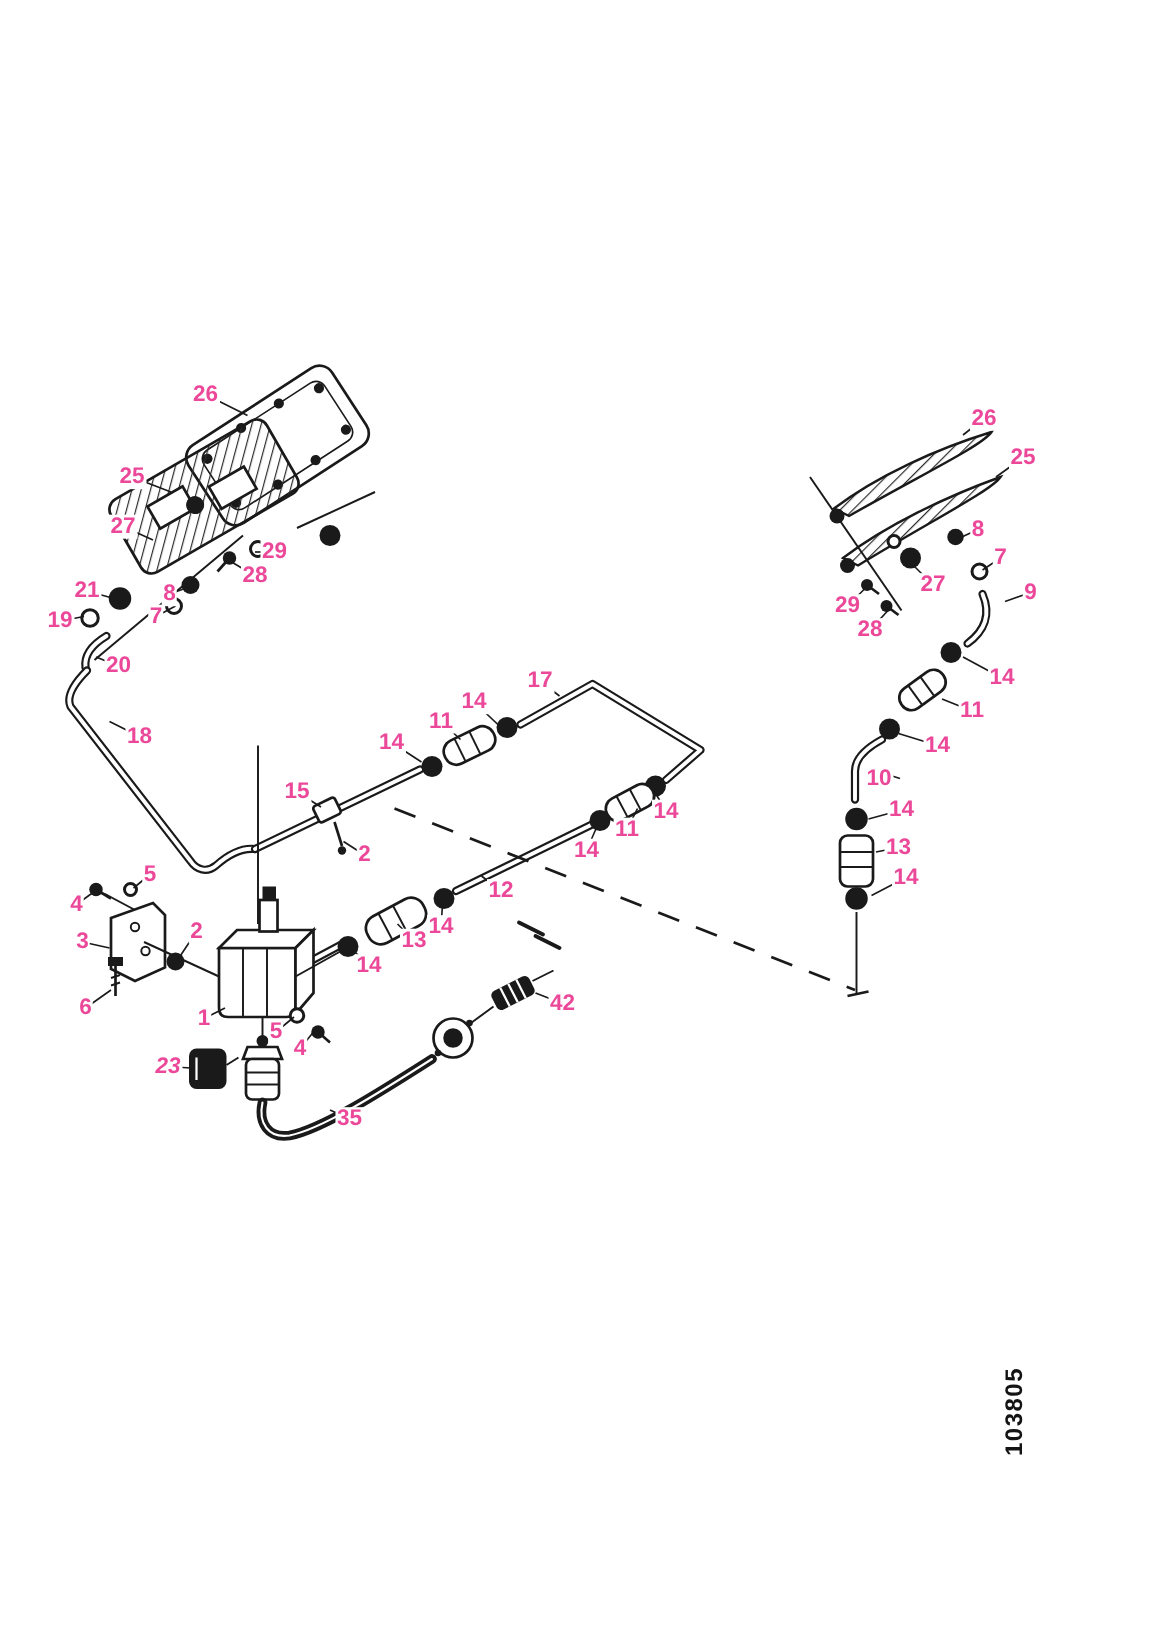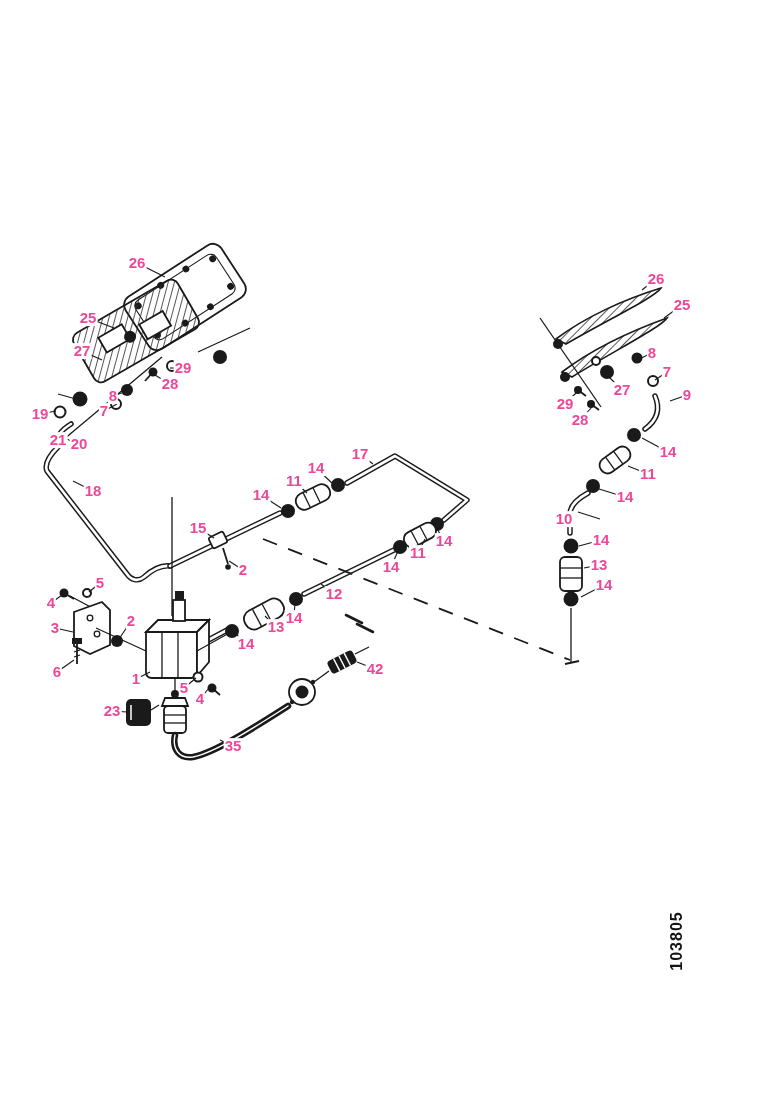--- a/index.html
+++ b/index.html
@@ -284,21 +284,21 @@
     </svg>
 
   <div id="callouts">
       <span class="callout" style="left: 137px; top: 263px;">26</span>
       <span class="callout" style="left: 88px; top: 318px;">25</span>
       <span class="callout" style="left: 82px; top: 351px;">27</span>
       <span class="callout" style="left: 183px; top: 368px;">29</span>
       <span class="callout" style="left: 170px; top: 384px;">28</span>
       <span class="callout" style="left: 113px; top: 396px;">8</span>
       <span class="callout" style="left: 104px; top: 411px;">7</span>
-      <span class="callout" style="left: 58px; top: 394px; margin-top: 46px;">21</span>
+      <span class="callout" style="left: 58px; top: 394px;">21</span>
       <span class="callout" style="left: 40px; top: 414px;">19</span>
       <span class="callout" style="left: 79px; top: 444px;">20</span>
       <span class="callout" style="left: 93px; top: 491px;">18</span>
       <span class="callout" style="left: 360px; top: 454px;">17</span>
       <span class="callout" style="left: 316px; top: 468px;">14</span>
       <span class="callout" style="left: 294px; top: 481px;">11</span>
       <span class="callout" style="left: 261px; top: 495px;">14</span>
       <span class="callout" style="left: 198px; top: 528px;">15</span>
       <span class="callout" style="left: 243px; top: 570px;">2</span>
       <span class="callout" style="left: 444px; top: 541px;">14</span>
@@ -309,34 +309,34 @@
       <span class="callout" style="left: 276px; top: 627px;">13</span>
       <span class="callout" style="left: 246px; top: 644px;">14</span>
       <span class="callout" style="left: 100px; top: 583px;">5</span>
       <span class="callout" style="left: 51px; top: 603px;">4</span>
       <span class="callout" style="left: 55px; top: 628px;">3</span>
       <span class="callout" style="left: 131px; top: 621px;">2</span>
       <span class="callout" style="left: 57px; top: 672px;">6</span>
       <span class="callout" style="left: 136px; top: 679px;">1</span>
       <span class="callout" style="left: 184px; top: 688px;">5</span>
       <span class="callout" style="left: 200px; top: 699px;">4</span>
-      <span class="callout" style="left: 112px; top: 711px;">23</span>
+      <span class="callout" style="left: 112px; top: 711px; font-style: italic;">23</span>
       <span class="callout" style="left: 233px; top: 746px;">35</span>
       <span class="callout" style="left: 375px; top: 669px;">42</span>
       <span class="callout" style="left: 656px; top: 279px;">26</span>
       <span class="callout" style="left: 682px; top: 305px;">25</span>
       <span class="callout" style="left: 652px; top: 353px;">8</span>
       <span class="callout" style="left: 667px; top: 372px;">7</span>
       <span class="callout" style="left: 622px; top: 390px;">27</span>
       <span class="callout" style="left: 565px; top: 404px;">29</span>
       <span class="callout" style="left: 580px; top: 420px;">28</span>
       <span class="callout" style="left: 687px; top: 395px;">9</span>
       <span class="callout" style="left: 668px; top: 452px;">14</span>
       <span class="callout" style="left: 648px; top: 474px;">11</span>
       <span class="callout" style="left: 625px; top: 497px;">14</span>
-      <span class="callout" style="left: 564px; top: 519px;">10</span>
+      <span class="callout" style="left: 586px; top: 519px;">10</span>
       <span class="callout" style="left: 601px; top: 540px;">14</span>
       <span class="callout" style="left: 599px; top: 565px;">13</span>
       <span class="callout" style="left: 604px; top: 585px;">14</span>
     </div>
 
   <div id="partnum">103805</div>
 </div>
 
 </body></html>

